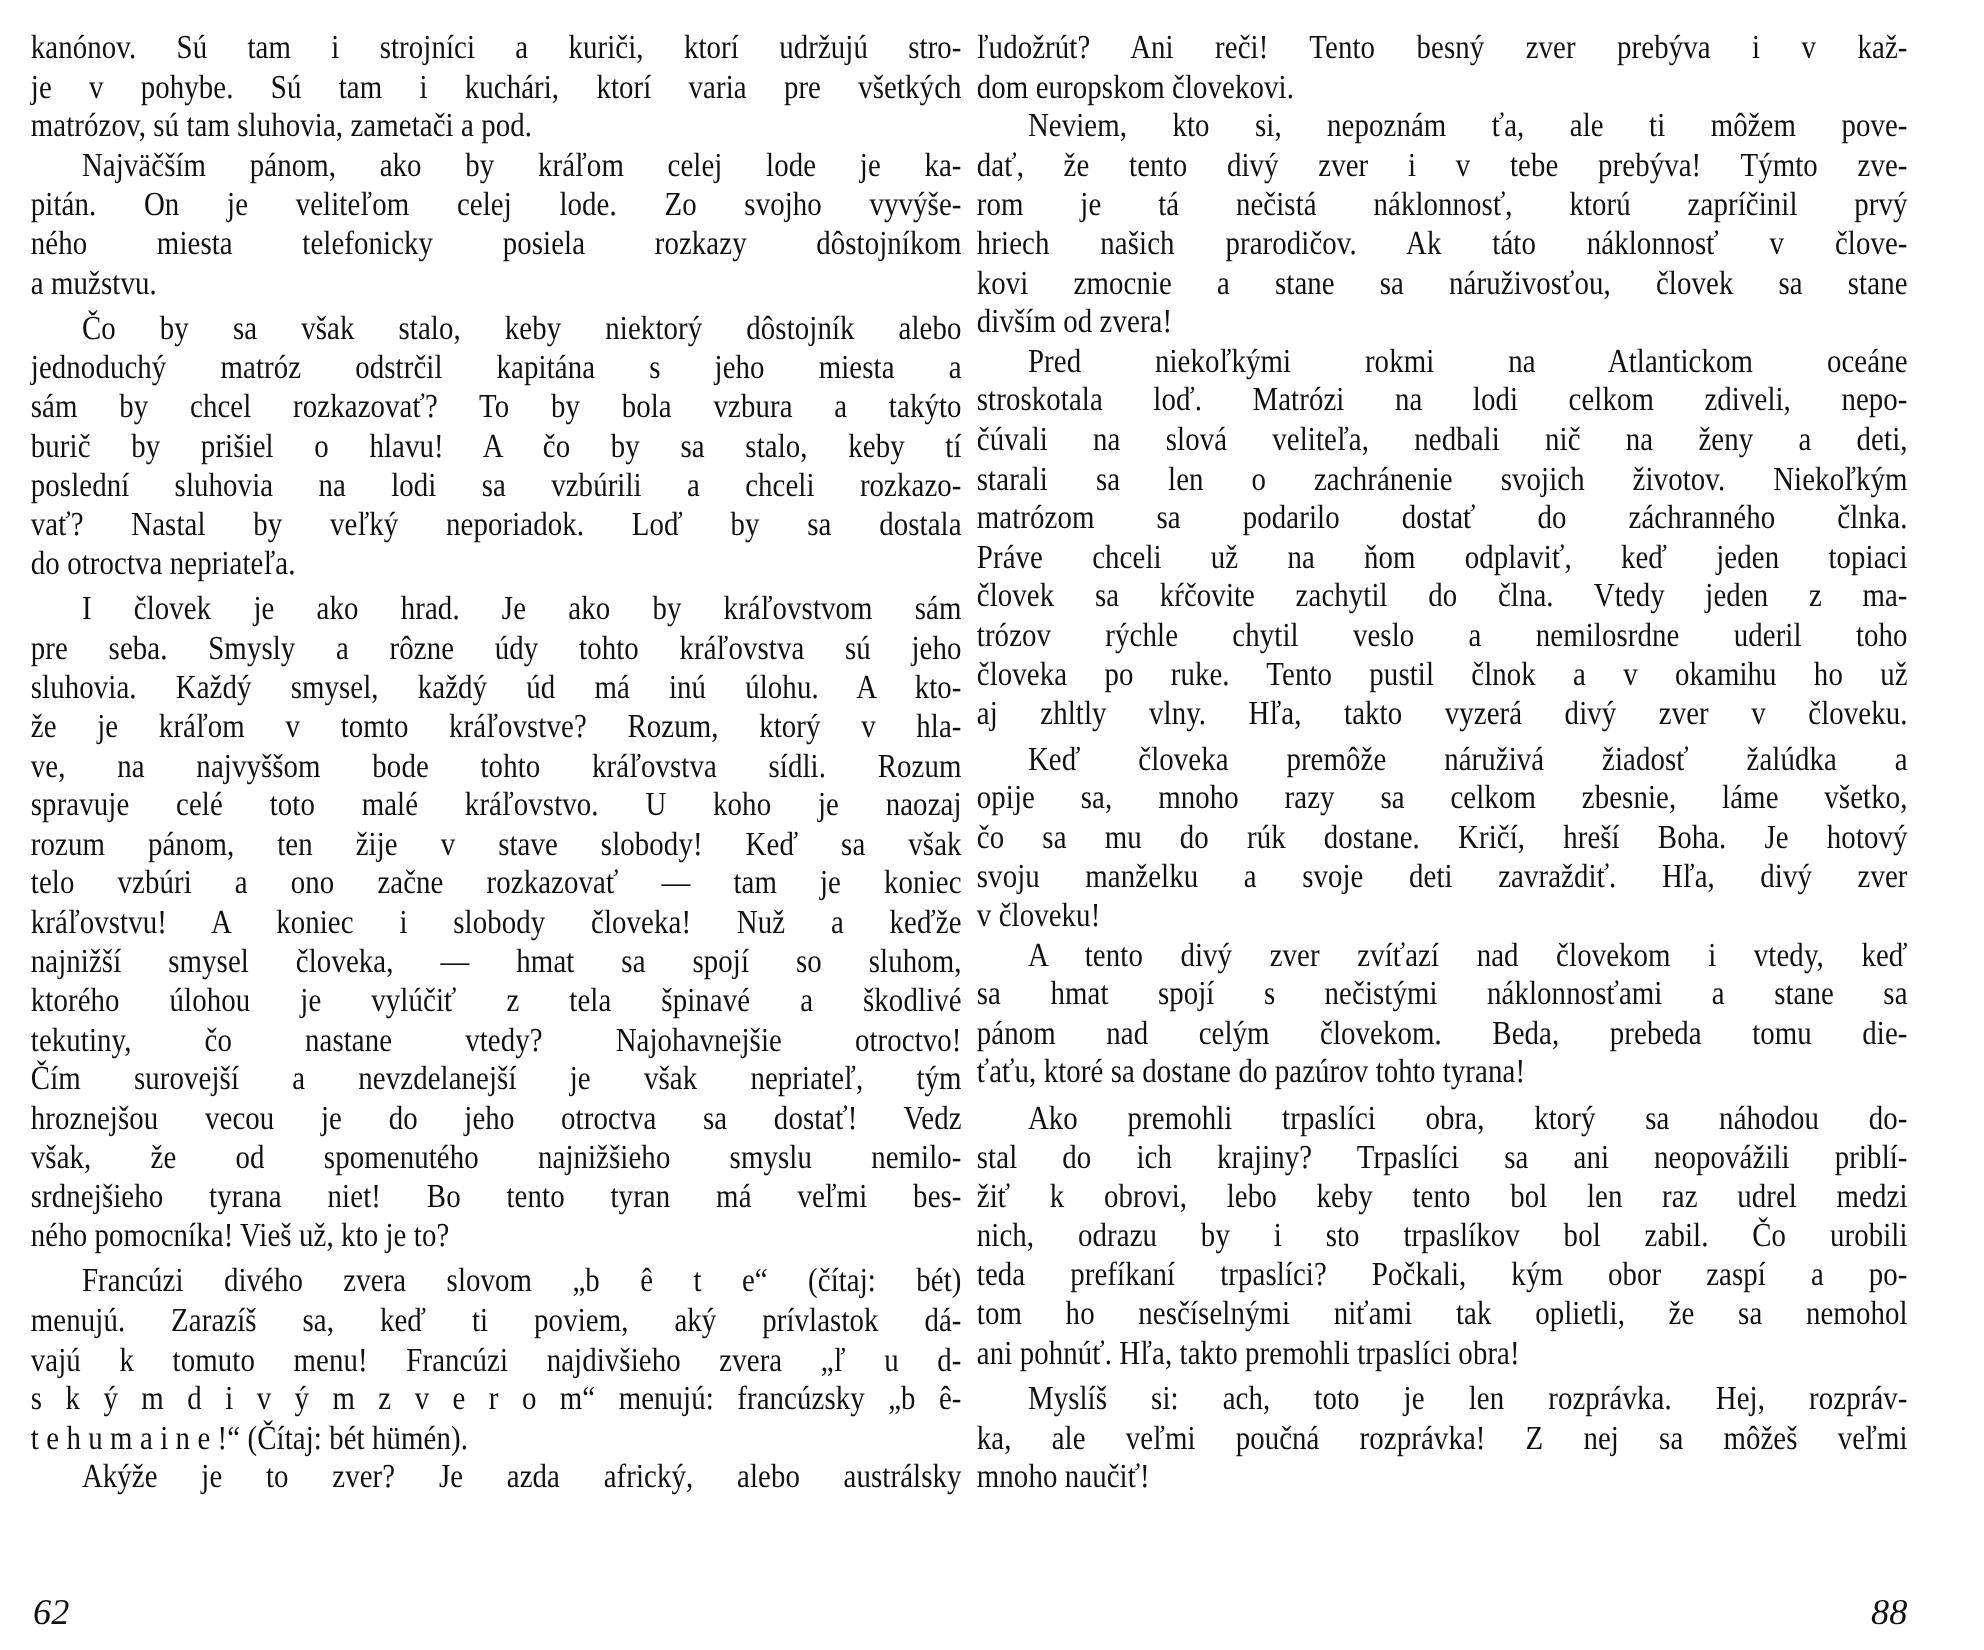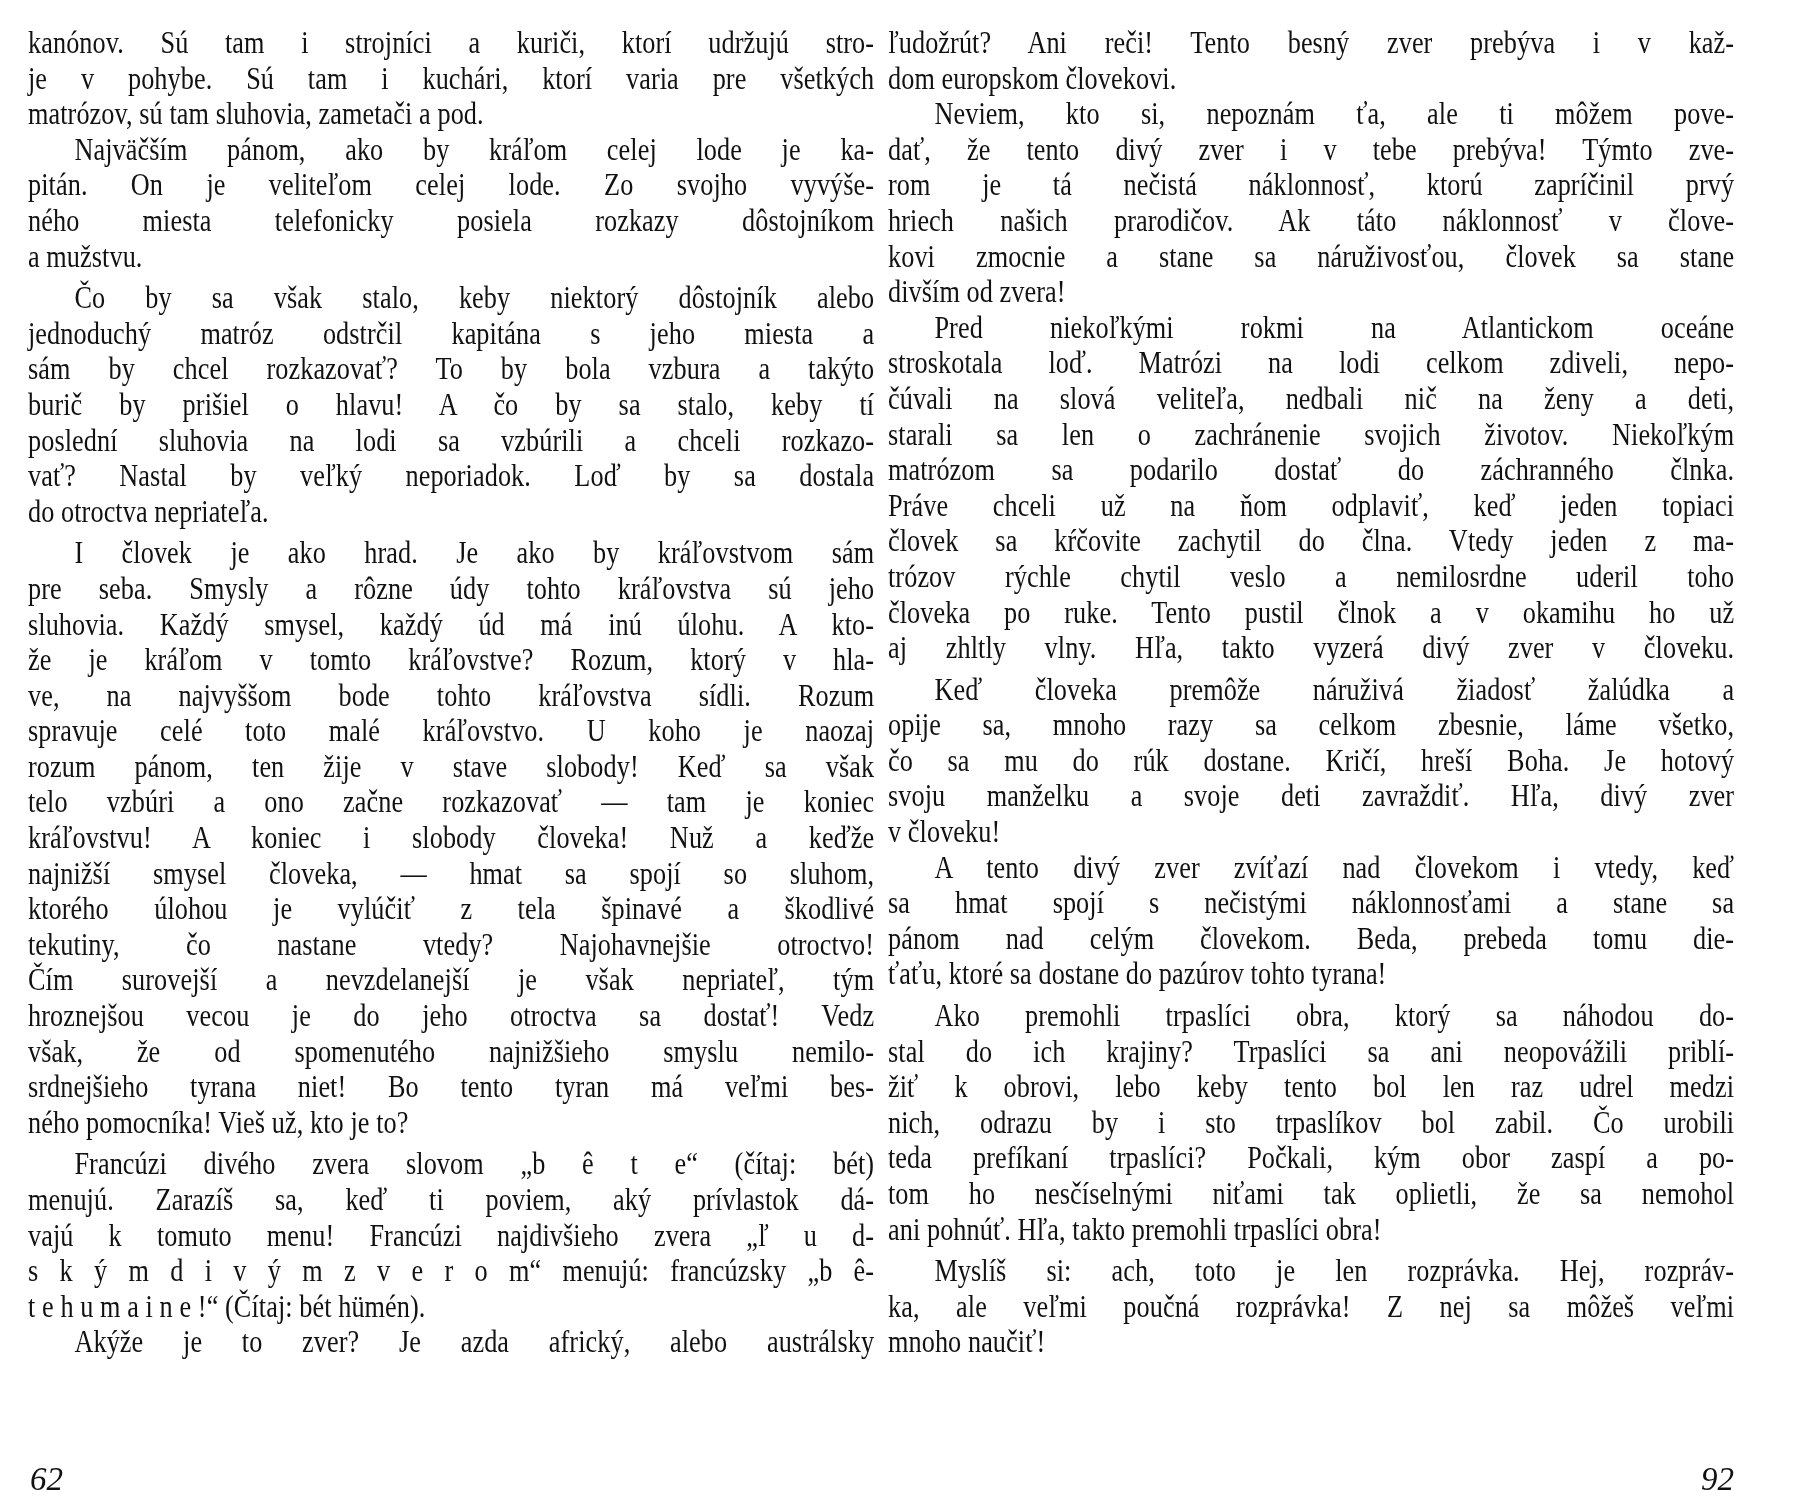--- a/index.html
+++ b/index.html
@@ -10,21 +10,21 @@
   .page.right { left:888px; width:846px; }
   .text { position:absolute; top:26px; left:0; width:100%; }
   .line { display:block; height:35.6px; line-height:35.6px; font-size:30.5px;
           white-space:nowrap; text-align:justify; text-align-last:justify;
           letter-spacing:0.1px; transform:scaleX(0.86); transform-origin:left center;
           width:116.3%; }
   .line.last { text-align-last:left; }
   .line.indent { text-indent:54px; }
   .line.gap { margin-top:6px; }
   .page-number { position:absolute; top:1448px; font-size:33px; font-style:italic;
-                 font-family:"Liberation Serif", serif;margin-top:13px; }
+                 font-family:"Liberation Serif", serif; }
   .left .page-number { left:2px; }
   .right .page-number { right:0px; }
 </style>
 </head>
 <body>
 
 <div class="page left">
   <div class="text">
       <span class="line ">kanónov. Sú tam i strojníci a kuriči, ktorí udržujú stro-</span>
       <span class="line ">je v pohybe. Sú tam i kuchári, ktorí varia pre všetkých</span>
@@ -100,14 +100,14 @@
       <span class="line ">stal do ich krajiny? Trpaslíci sa ani neopovážili priblí-</span>
       <span class="line ">žiť k obrovi, lebo keby tento bol len raz udrel medzi</span>
       <span class="line ">nich, odrazu by i sto trpaslíkov bol zabil. Čo urobili</span>
       <span class="line ">teda prefíkaní trpaslíci? Počkali, kým obor zaspí a po-</span>
       <span class="line ">tom ho nesčíselnými niťami tak oplietli, že sa nemohol</span>
       <span class="line last">ani pohnúť. Hľa, takto premohli trpaslíci obra!</span>
       <span class="line indent gap">Myslíš si: ach, toto je len rozprávka. Hej, rozpráv-</span>
       <span class="line ">ka, ale veľmi poučná rozprávka! Z nej sa môžeš veľmi</span>
       <span class="line last">mnoho naučiť!</span>
     </div>
-  <div class="page-number">92</div>
+  <div class="page-number">88</div>
 </div>
 
 </body></html>

